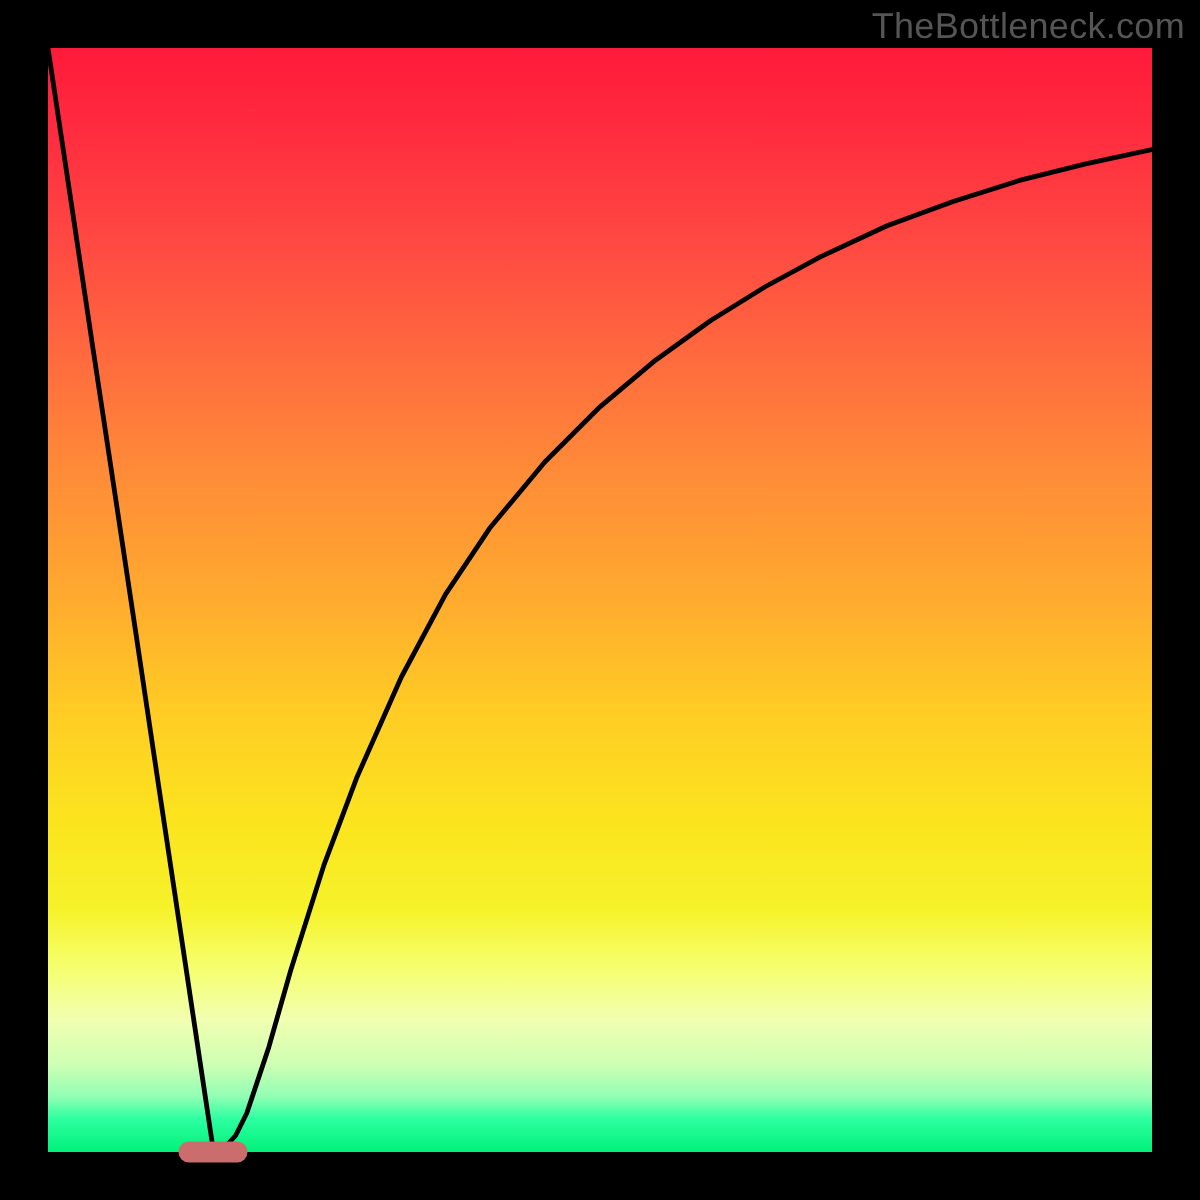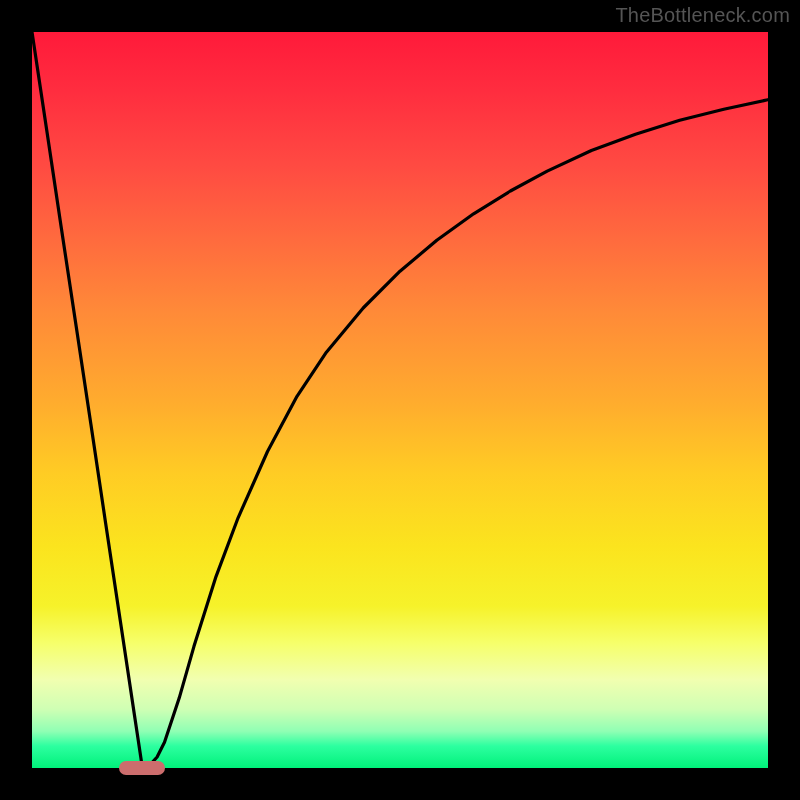--- a/index.html
+++ b/index.html
@@ -41,21 +41,21 @@
       #90ffb4 95%,
       #2dffa0 97%,
       #00f17a 100%
     );
   }
   .watermark {
     position: absolute;
     top: 4px;
     right: 10px;
     color: #555;
-    font-size: 20px;
+    font-size: 24px;
     font-weight: 500;
     letter-spacing: 0.2px;
     user-select: none;
   }
   svg.curves {
     position: absolute;
     top: 0;
     left: 0;
   }
   .marker {

